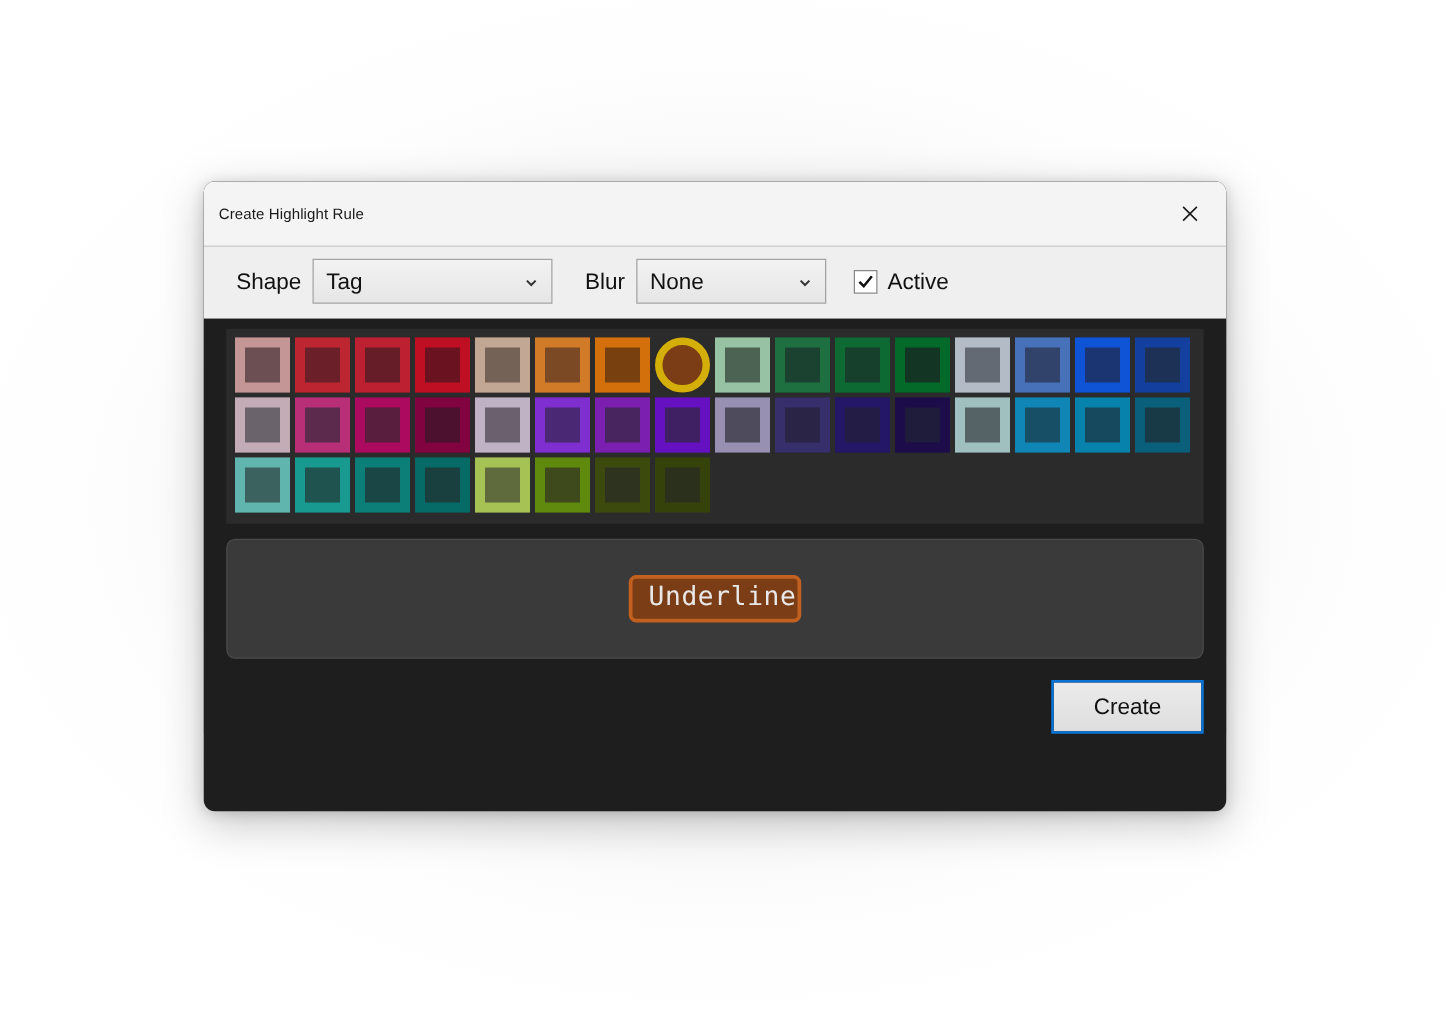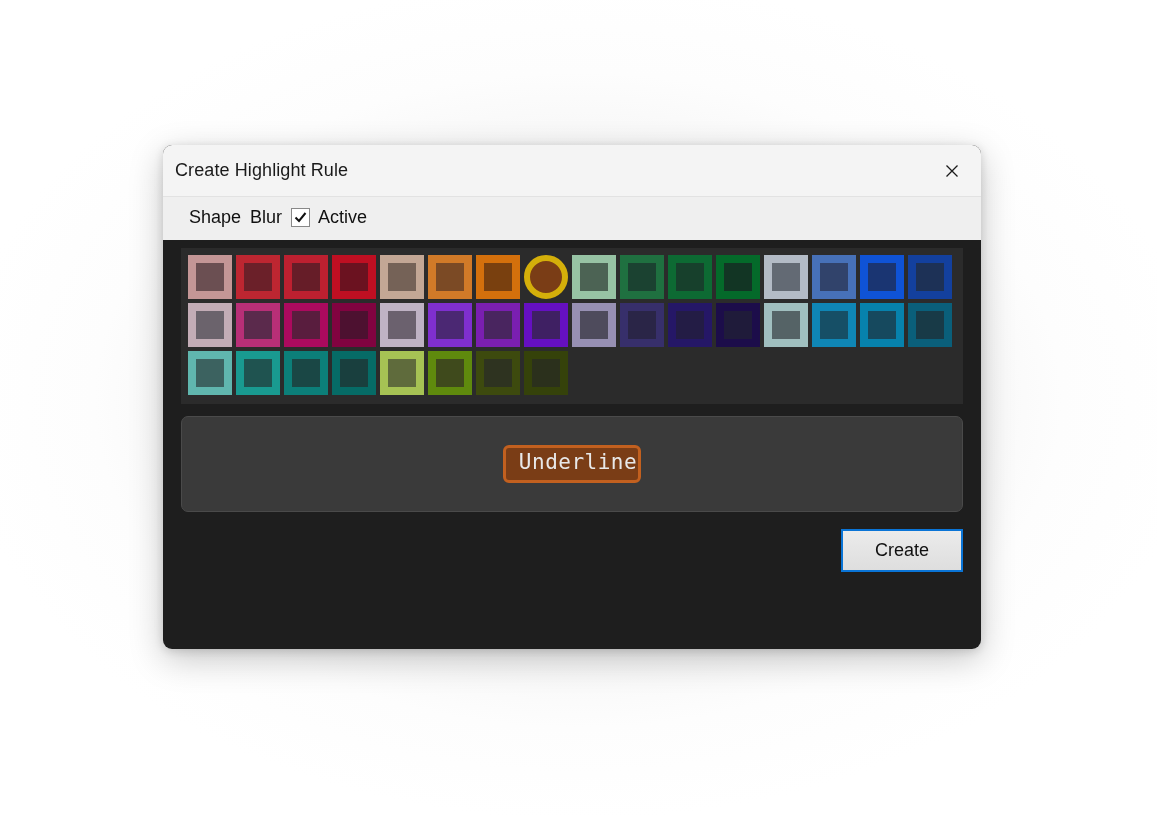--- a/index.html
+++ b/index.html
@@ -40,21 +40,21 @@
     height: 52px;
     background: #f4f4f4;
     border-bottom: 1px solid #e2e2e2;
     display: flex;
     align-items: center;
     justify-content: space-between;
     padding: 0 14px 0 12px;
     box-sizing: border-box;
   }
   .title-text {
-    font-size: 18px;
+    font-size: 12px;
     color: #1a1a1a;
     letter-spacing: 0.1px;
   }
   .close-btn {
     width: 30px; height: 30px;
     display: flex; align-items: center; justify-content: center;
     color: #1a1a1a;
     cursor: pointer;
   }
 
@@ -211,22 +211,38 @@
     <div class="close-btn">
       <svg width="16" height="16" viewBox="0 0 16 16" aria-hidden="true">
         <path d="M2.5 2.5 L13.5 13.5 M13.5 2.5 L2.5 13.5" stroke="#1a1a1a" stroke-width="1.3" fill="none"></path>
       </svg>
     </div>
   </div>
 
   <div class="options">
     <div class="opt-row">
       <span class="field-label">Shape</span>
+      <div class="select shape">
+        <span class="select-value">Tag</span>
+        <span class="chev">
+          <svg width="12" height="12" viewBox="0 0 12 12">
+              <path d="M2.5 4.5 L6 8 L9.5 4.5" stroke="#333333" stroke-width="1.6" fill="none"></path>
+            </svg>
+        </span>
+      </div>
 
       <span class="field-label">Blur</span>
+      <div class="select blur">
+        <span class="select-value">None</span>
+        <span class="chev">
+          <svg width="12" height="12" viewBox="0 0 12 12">
+              <path d="M2.5 4.5 L6 8 L9.5 4.5" stroke="#333333" stroke-width="1.6" fill="none"></path>
+            </svg>
+        </span>
+      </div>
 
       <div class="checkwrap">
         <span class="checkbox">
           <svg class="tick" width="15" height="15" viewBox="0 0 15 15">
             <path d="M2.5 7.5 L6 11 L12.5 3" stroke="#111111" stroke-width="2" fill="none"></path>
           </svg>
         </span>
         <span class="check-label">Active</span>
       </div>
     </div>

